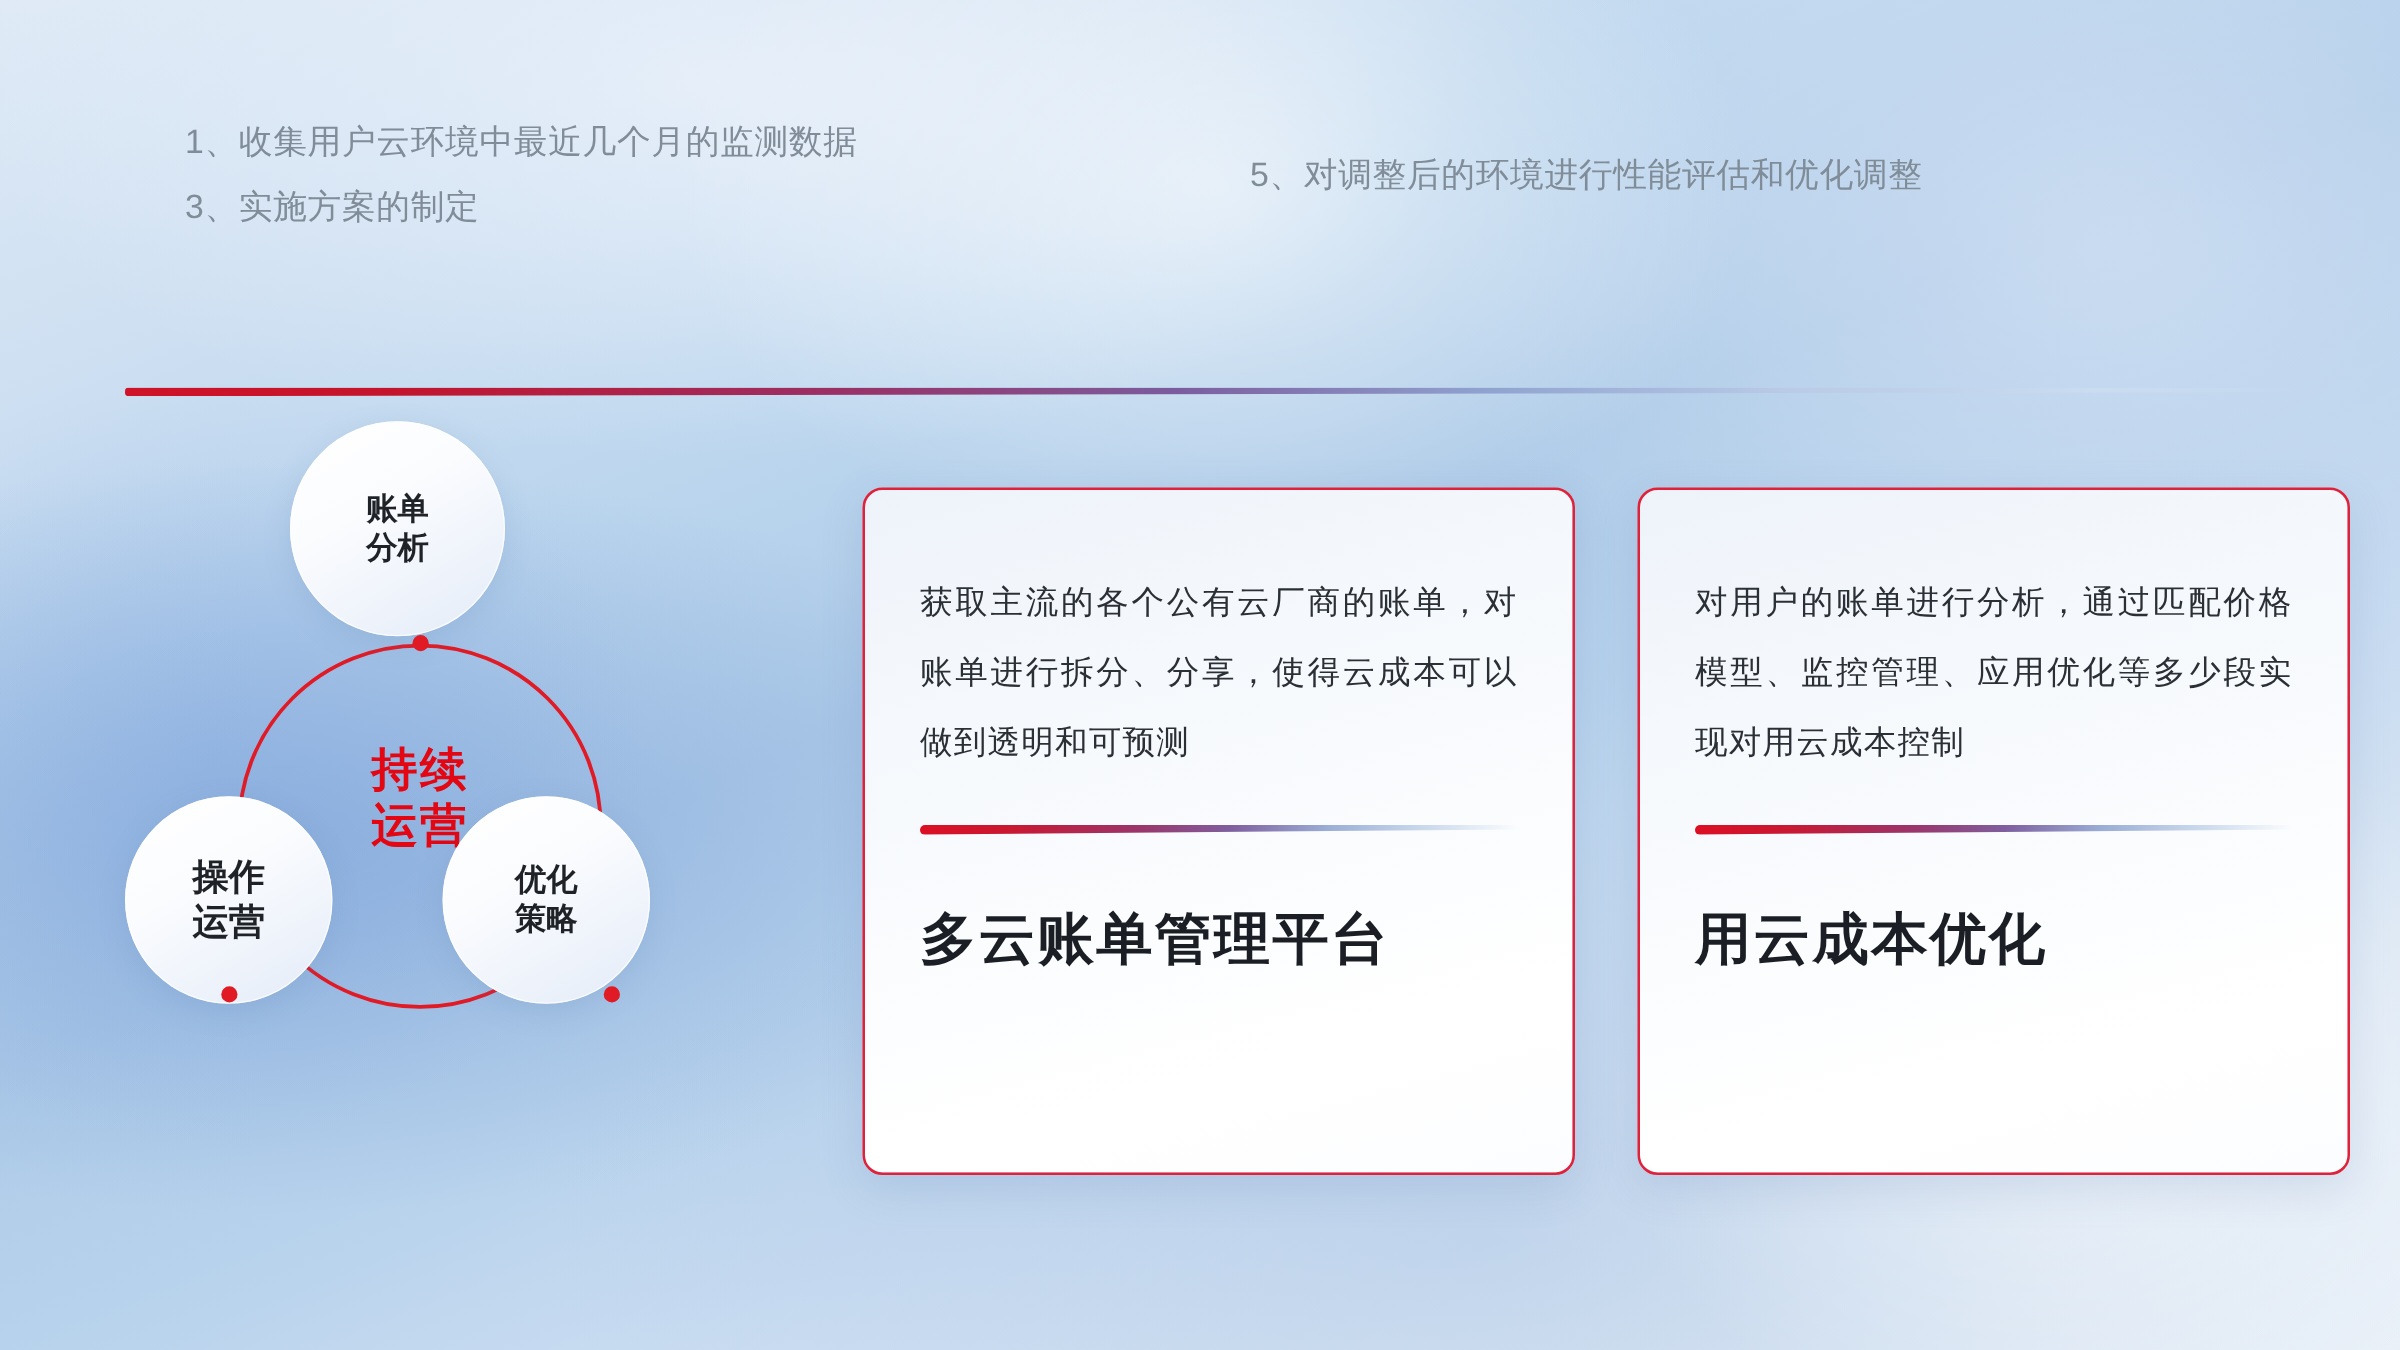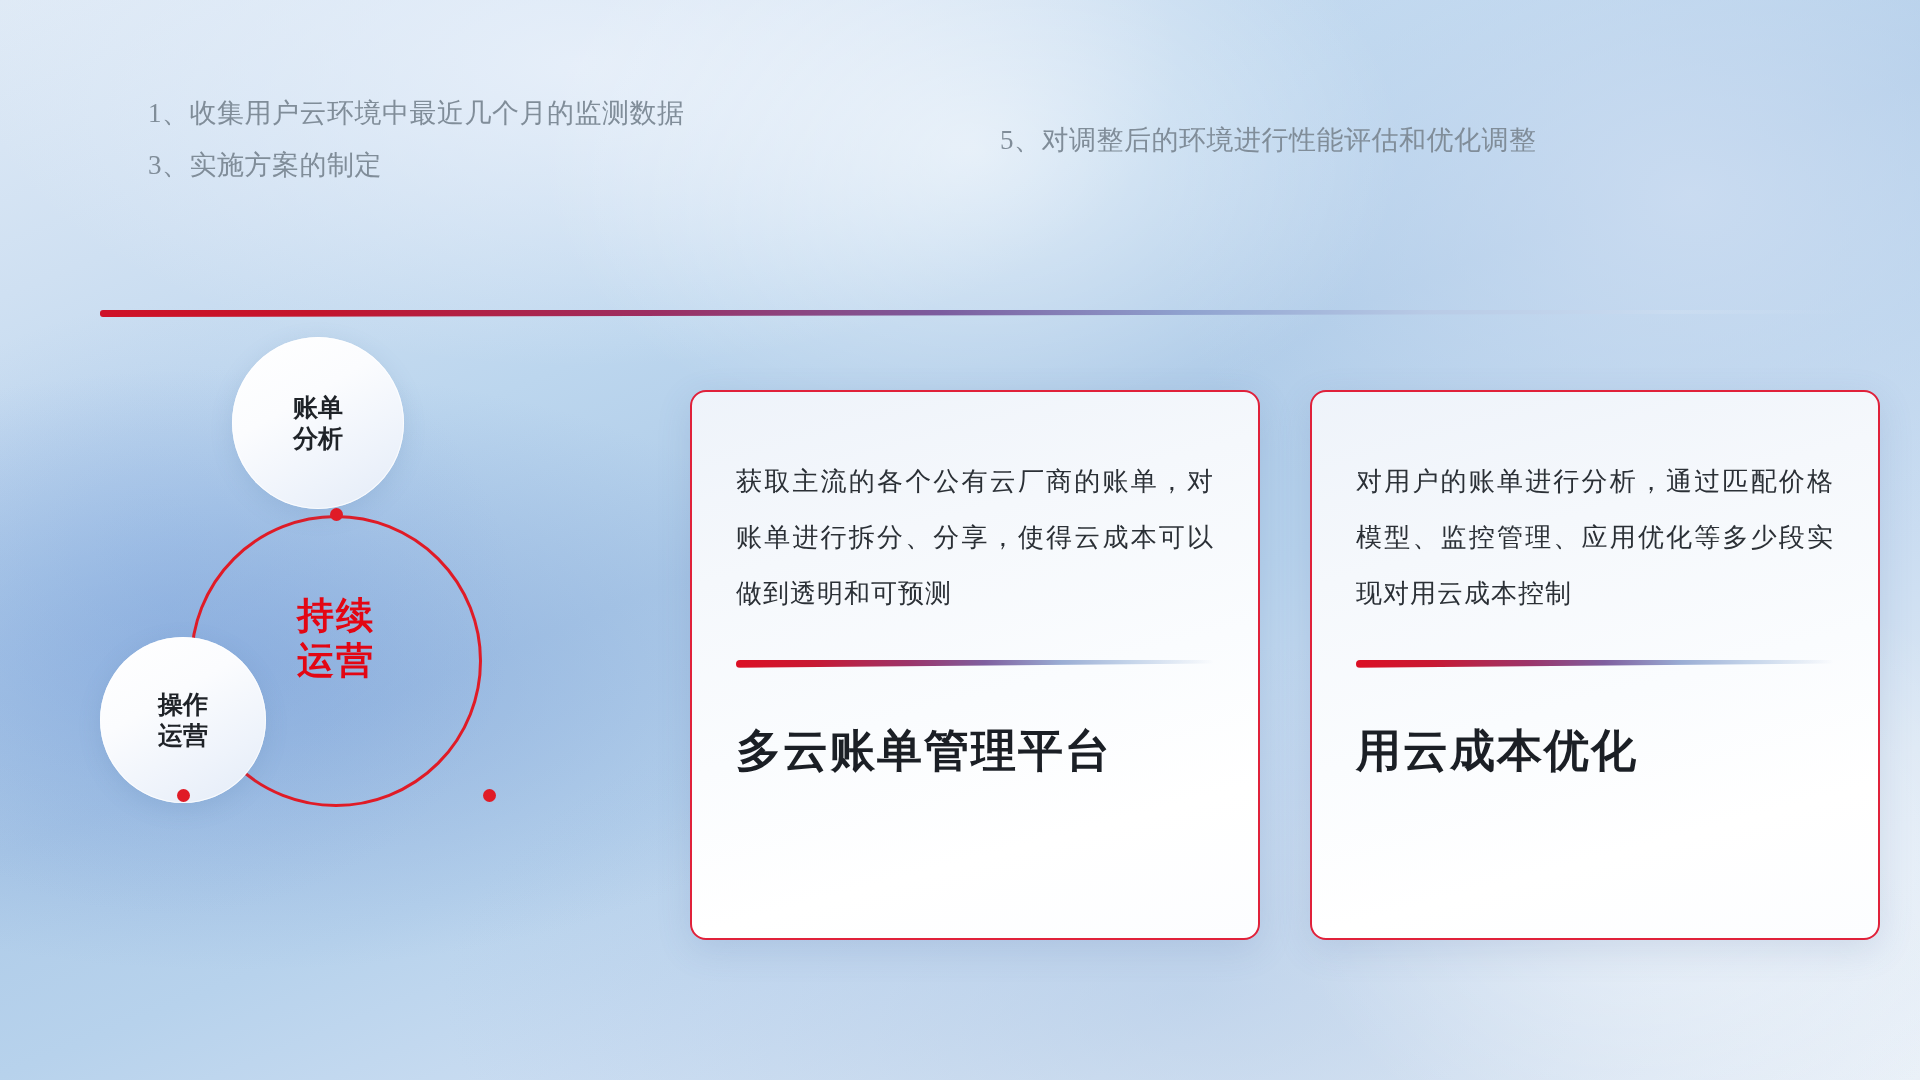--- a/index.html
+++ b/index.html
@@ -23,21 +23,20 @@
       radial-gradient(ellipse 45% 40% at 30% 6%, rgba(232,240,250,0.9) 0%, rgba(232,240,250,0) 70%),
       linear-gradient(158deg,
         #dfeaf6 0%,
         #cfe0f2 16%,
         #bcd6ee 32%,
         #aecbe8 46%,
         #b7d2ec 58%,
         #c9dcf1 70%,
         #dbe7f4 82%,
         #e9f0f8 100%);
-    font-family: Liberation Serif, serif;
   }
 
   
   .bloom {
     position: absolute;
     border-radius: 50%;
     pointer-events: none;
   }
   .bloom.b1 {
     left: 520px; top: -160px; width: 900px; height: 620px;
@@ -107,21 +106,21 @@
     display: flex;
     flex-direction: column;
     align-items: center;
     justify-content: center;
     color: #1f2328;
     font-weight: 700;
     line-height: 1.25;
     text-align: center;
   }
   .bubble.top    { left: 132px; top:  -8px; width: 172px; height: 172px; font-size: 25px; }
-  .bubble.left   { left:   0px; top: 292px; width: 166px; height: 166px; font-size: 25px; }
+  .bubble.left   { left:   0px; top: 292px; width: 166px; height: 166px; font-size: 29px; }
   .bubble.right  { left: 254px; top: 292px; width: 166px; height: 166px; font-size: 25px; }
 
   .dot {
     position: absolute;
     width: 13px; height: 13px;
     border-radius: 50%;
     background: #e01b26;
   }
   .dot.d1 { left: 230px; top: 163px; }
   .dot.d2 { left:  77px; top: 444px; }
@@ -227,20 +226,24 @@
     <div class="bubble top">
       <span>账单</span>
       <span>分析</span>
     </div>
 
     <div class="bubble left">
       <span>操作</span>
       <span>运营</span>
     </div>
 
+    <div class="bubble right">
+      <span>优化</span>
+      <span>策略</span>
+    </div>
 
     <div class="dot d1"></div>
     <div class="dot d2"></div>
     <div class="dot d3"></div>
   </div>
 
   <div class="card c1">
     <div class="card-body">获取主流的各个公有云厂商的账单，对账单进行拆分、分享，使得云成本可以做到透明和可预测</div>
     <div class="card-rule"></div>
     <div class="card-title">多云账单管理平台</div>

